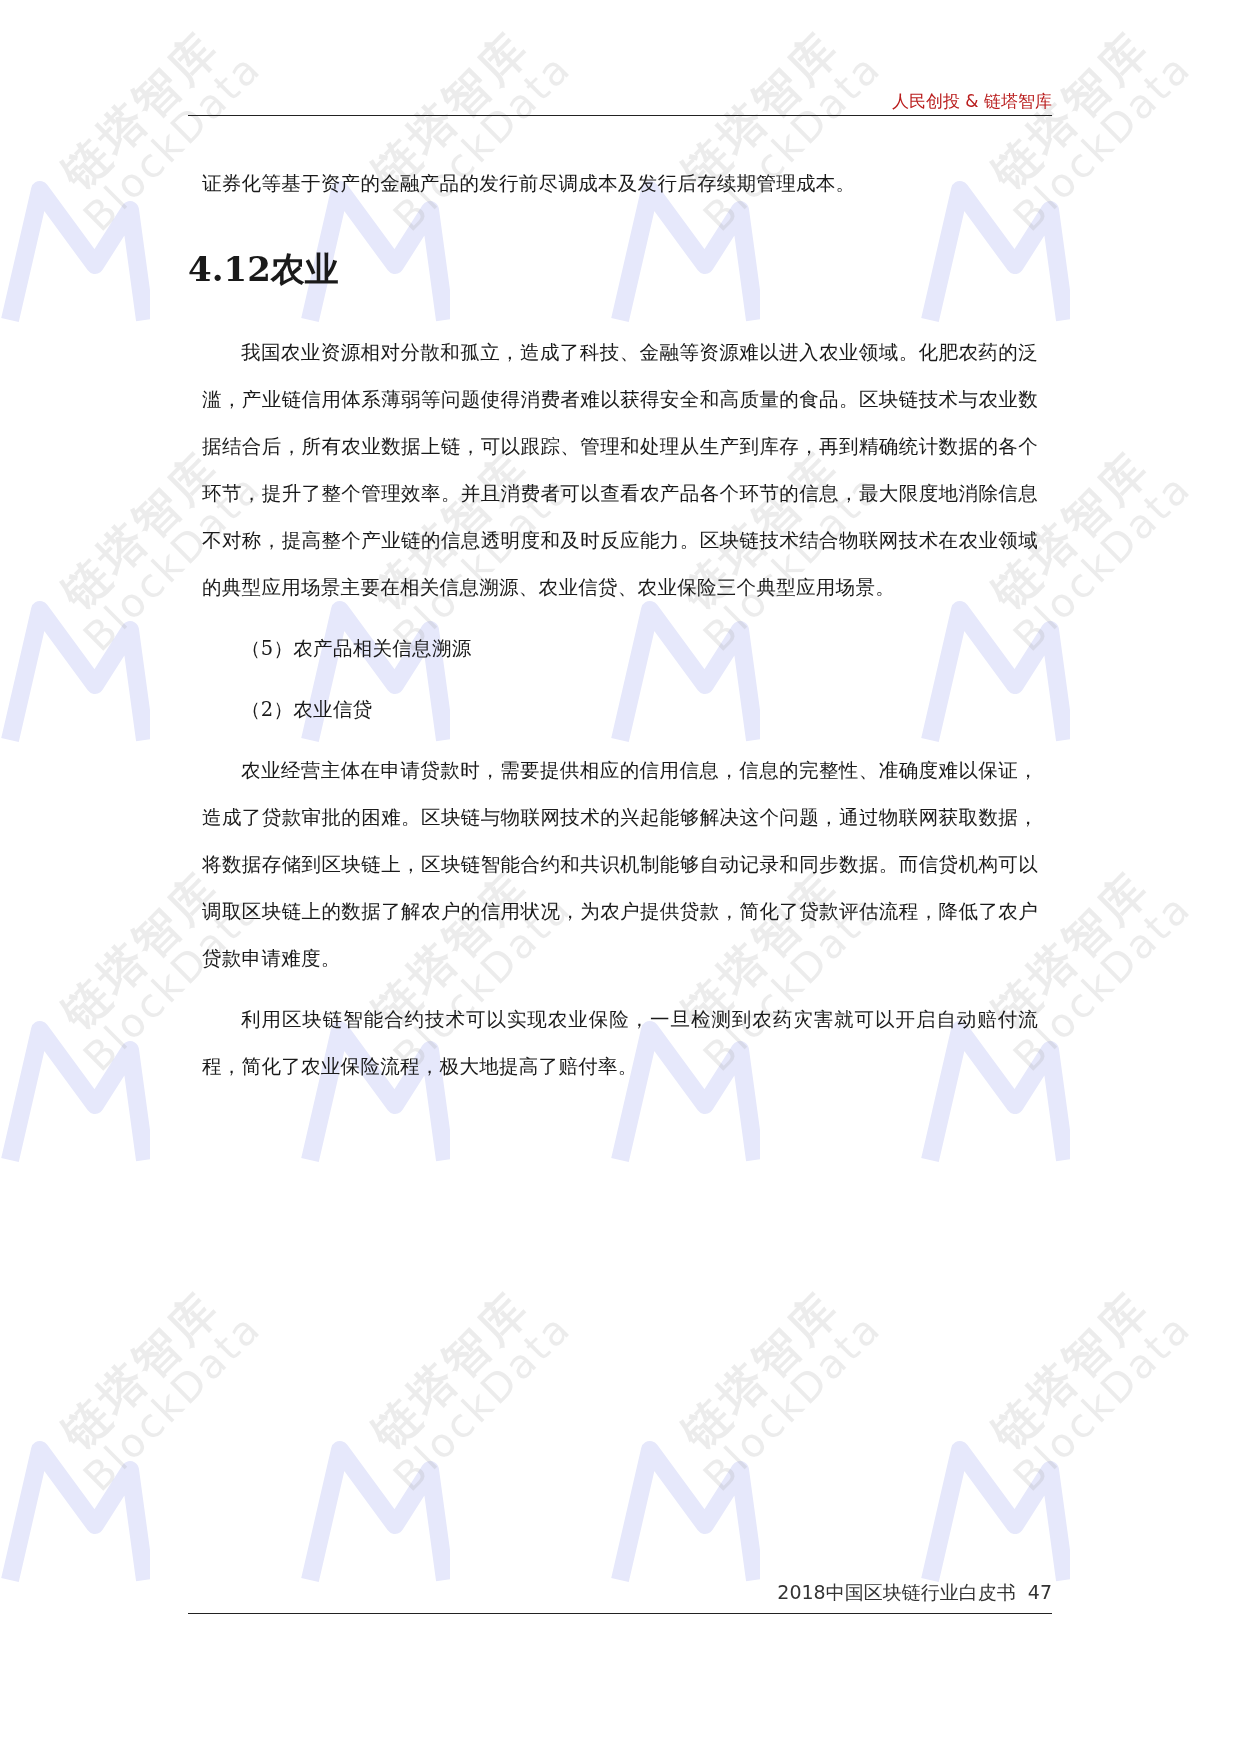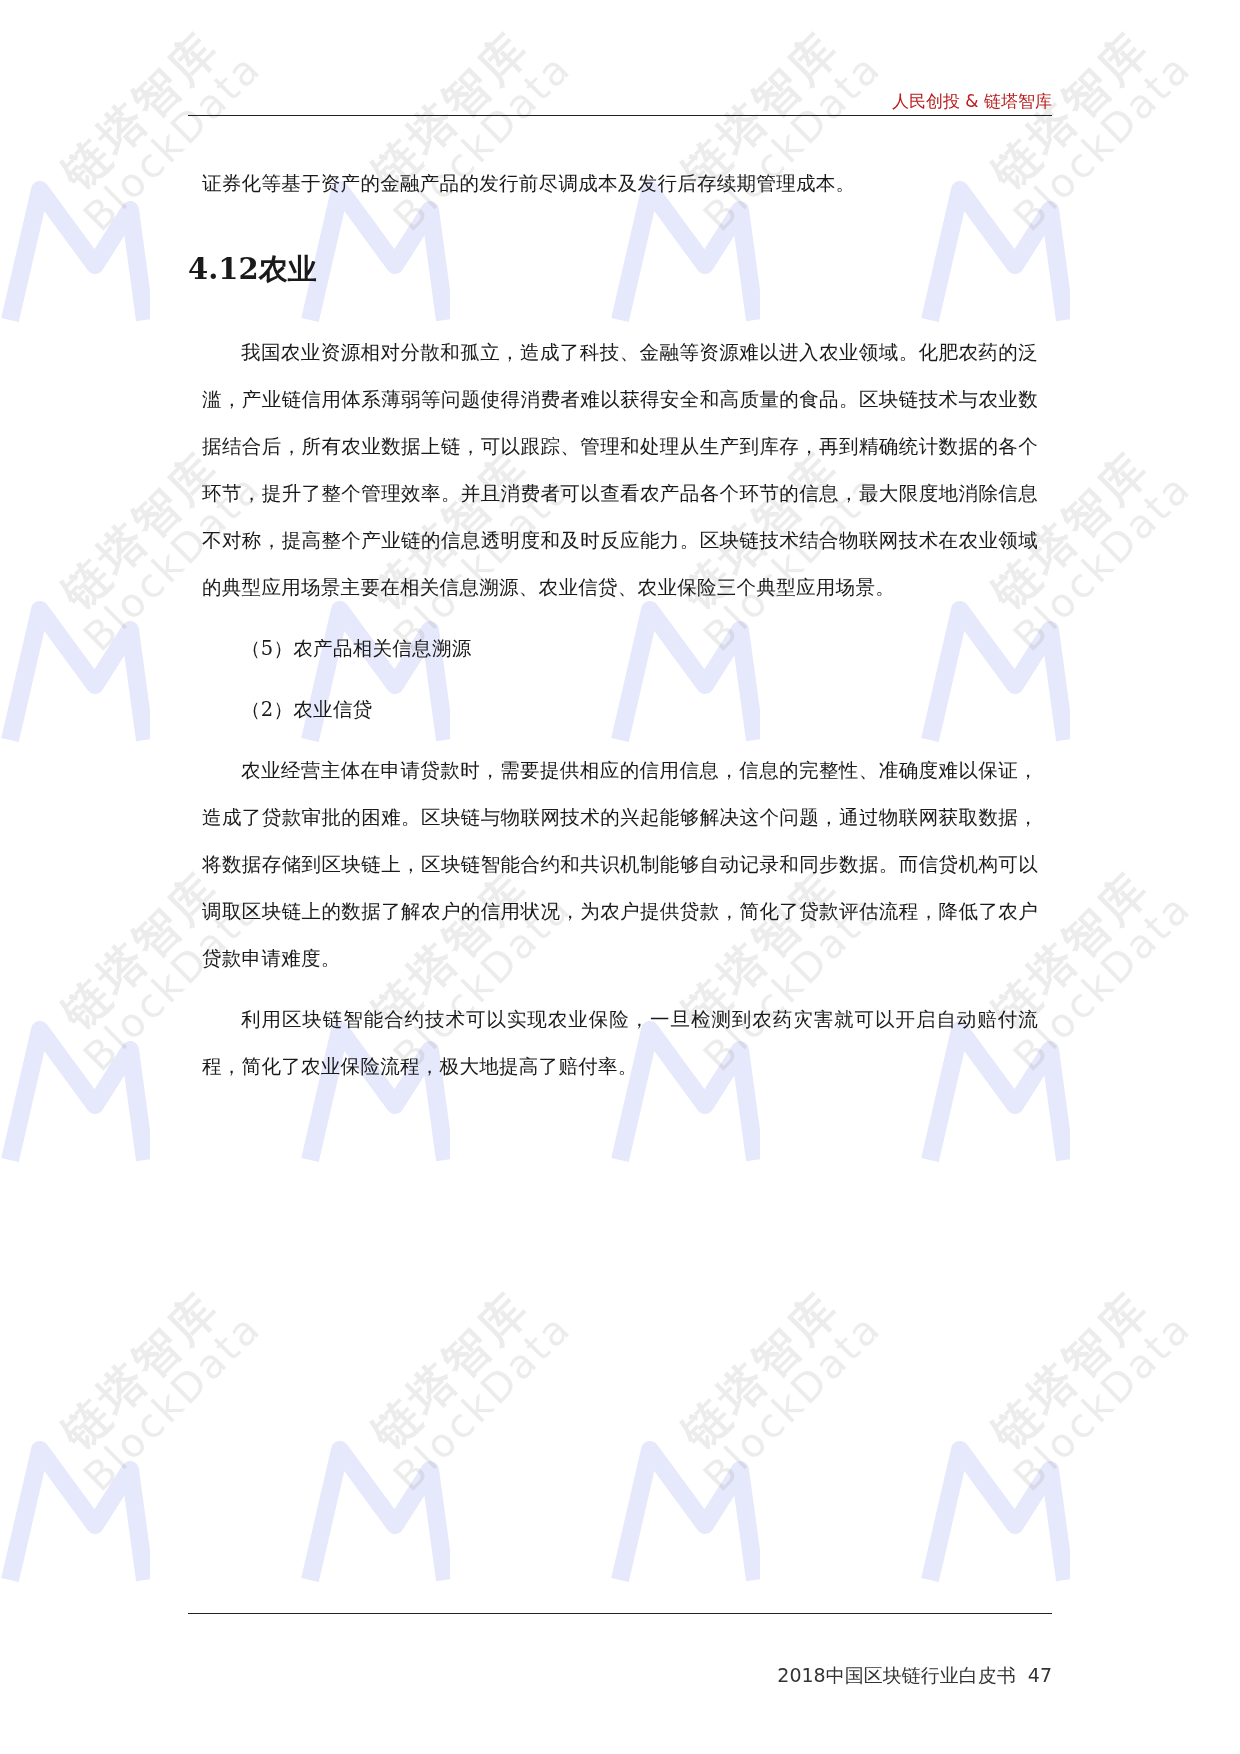--- a/index.html
+++ b/index.html
@@ -13,24 +13,24 @@
   .wm-text .en { font-size: 40px; display: block; letter-spacing: 3px; }
   .wm-logo { position: absolute; width: 150px; height: 160px; }
   .page { position: absolute; inset: 0; z-index: 1; }
   .header-text { position: absolute; right: 188px; top: 90px; font-family: "DejaVu Sans", sans-serif;
                  font-size: 17px; color: #b91c1c; }
   .header-rule { position: absolute; left: 188px; width: 864px; top: 115px; height: 0;
                  border-top: 1.5px solid #222; }
   .content { position: absolute; left: 188px; top: 146px; width: 864px; }
   .p { font-size: 19.5px; line-height: 47px; margin: 14px; text-align: justify; text-align-last: left; letter-spacing: 0.3px; }
   .indent { text-indent: 2em; }
-  .h2 { font-size: 29px; font-weight: bold; margin: 42px 0 40px 0; line-height: 40px; }
+  .h2 { font-size: 34px; font-weight: bold; margin: 42px 0 40px 0; line-height: 40px; }
   .sub { text-indent: 2em; }
   .footer-rule { position: absolute; left: 188px; width: 864px; top: 1613px; border-top: 1.5px solid #222; }
-  .footer-text { position: absolute; right: 188px; top: 1663px; font-family: "DejaVu Sans", sans-serif;
+  .footer-text { position: absolute; right: 188px; top: 1580px; font-family: "DejaVu Sans", sans-serif;
                  font-size: 19px; color: #333; }
 </style>
 </head>
 <body>
 
 <div class="watermark-layer">
   <svg class="wm-logo" style="left:0;top:170px" viewBox="0 0 150 160">
       <path d="M10 150 L40 20 L95 95 L130 40 L145 150" fill="none" stroke="#e6e8fb" stroke-width="18" stroke-linejoin="round"></path>
     </svg>
   <svg class="wm-logo" style="left:300px;top:170px" viewBox="0 0 150 160">

